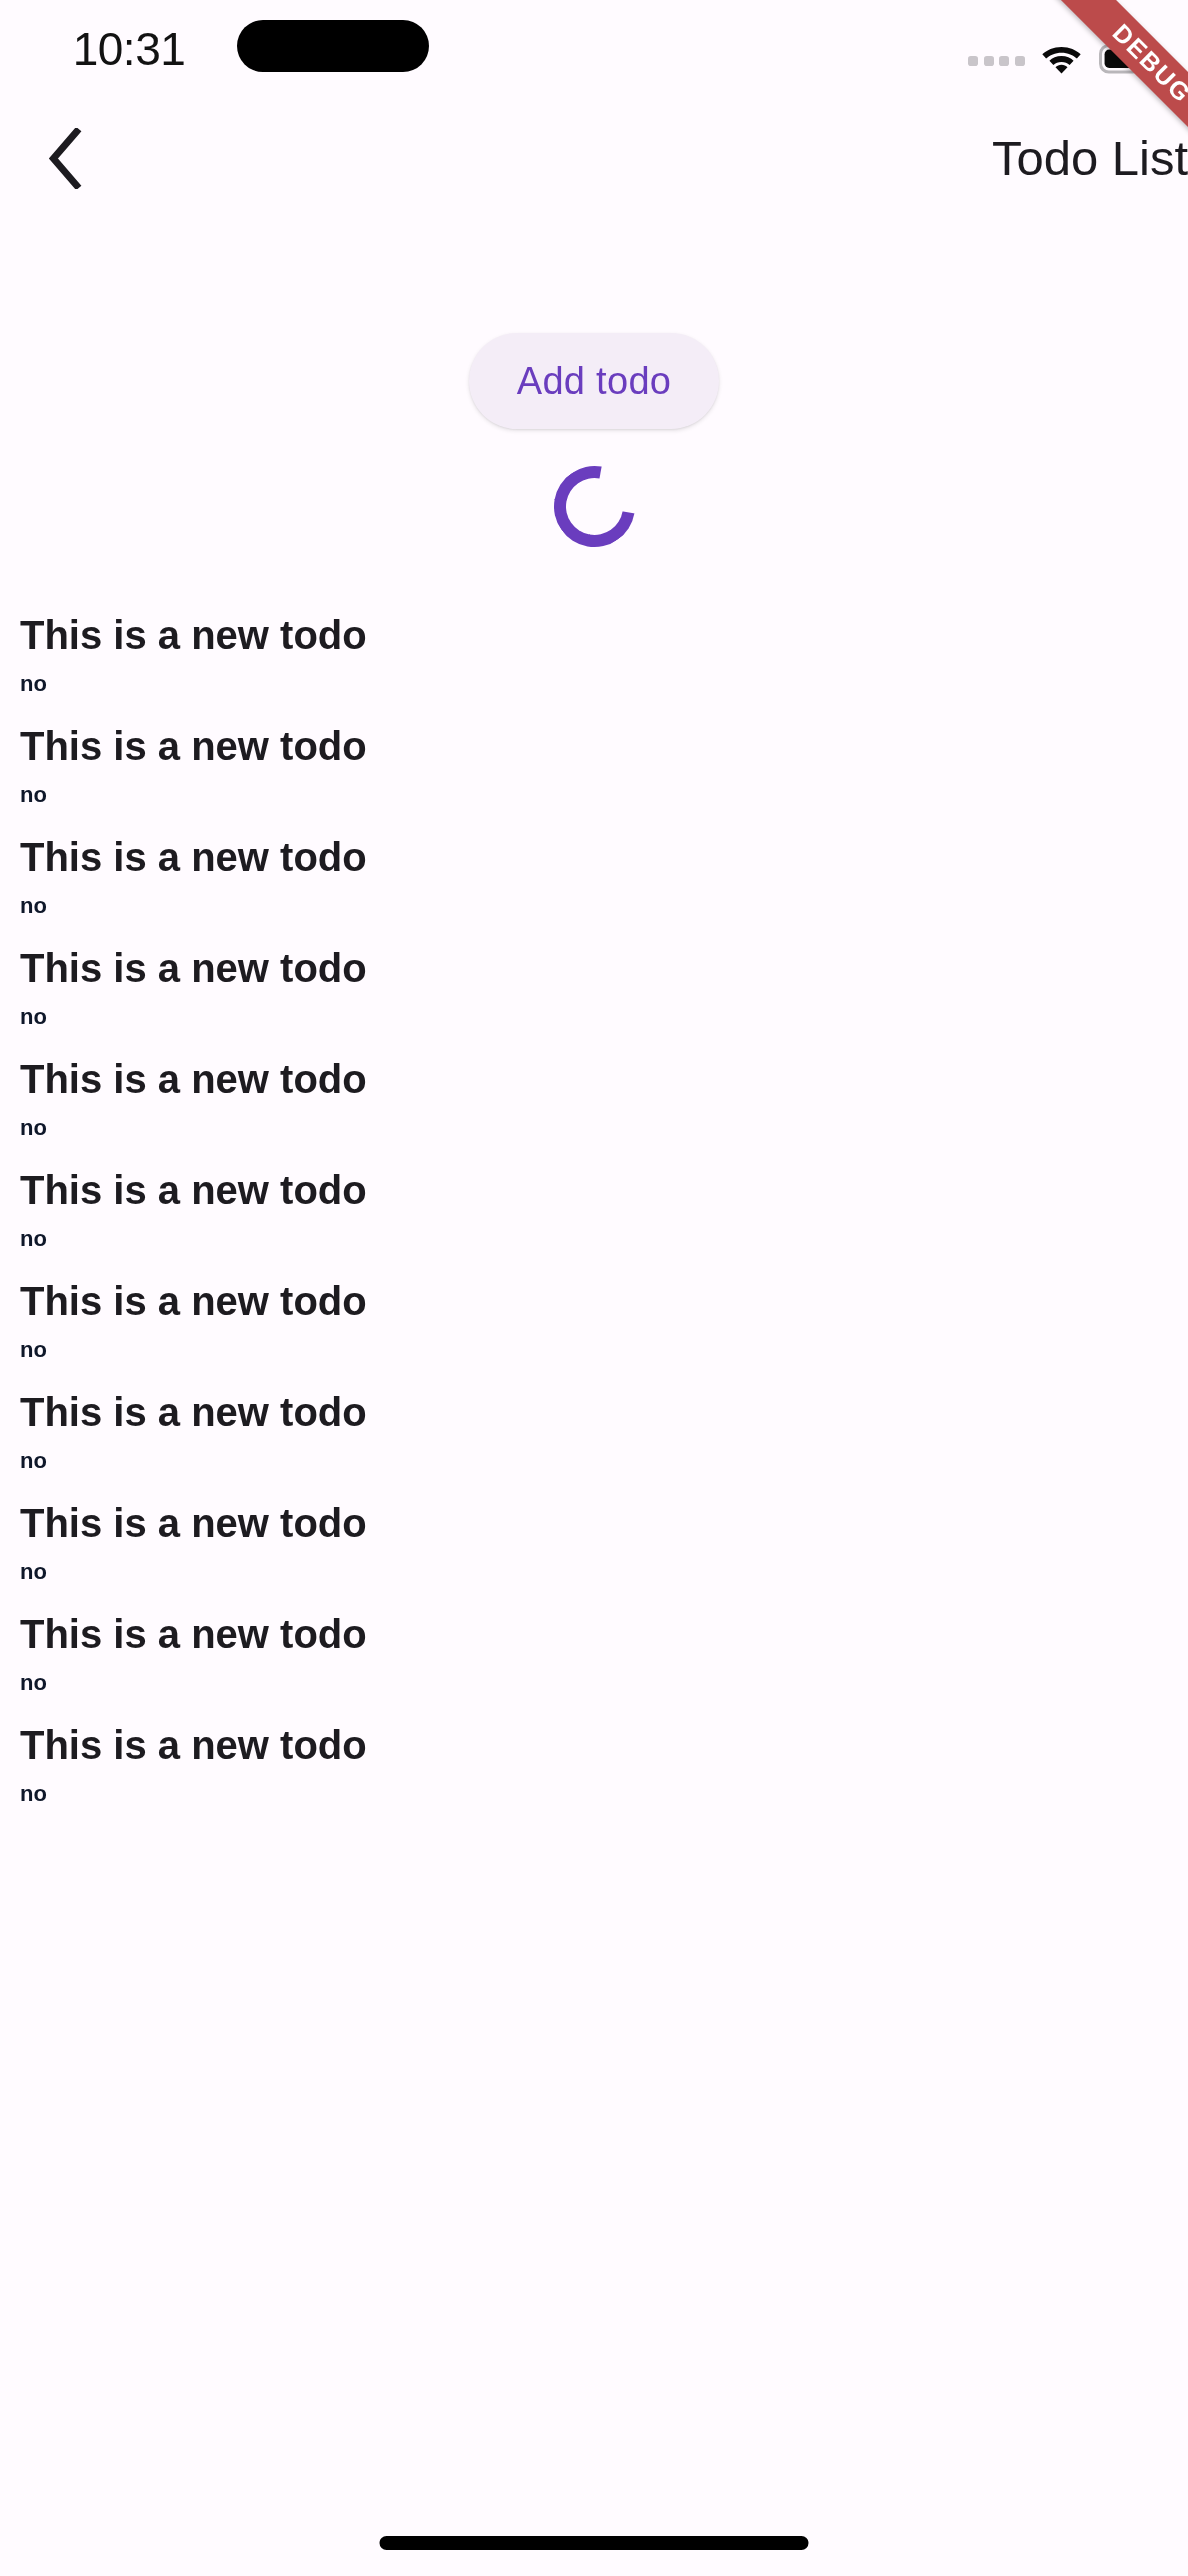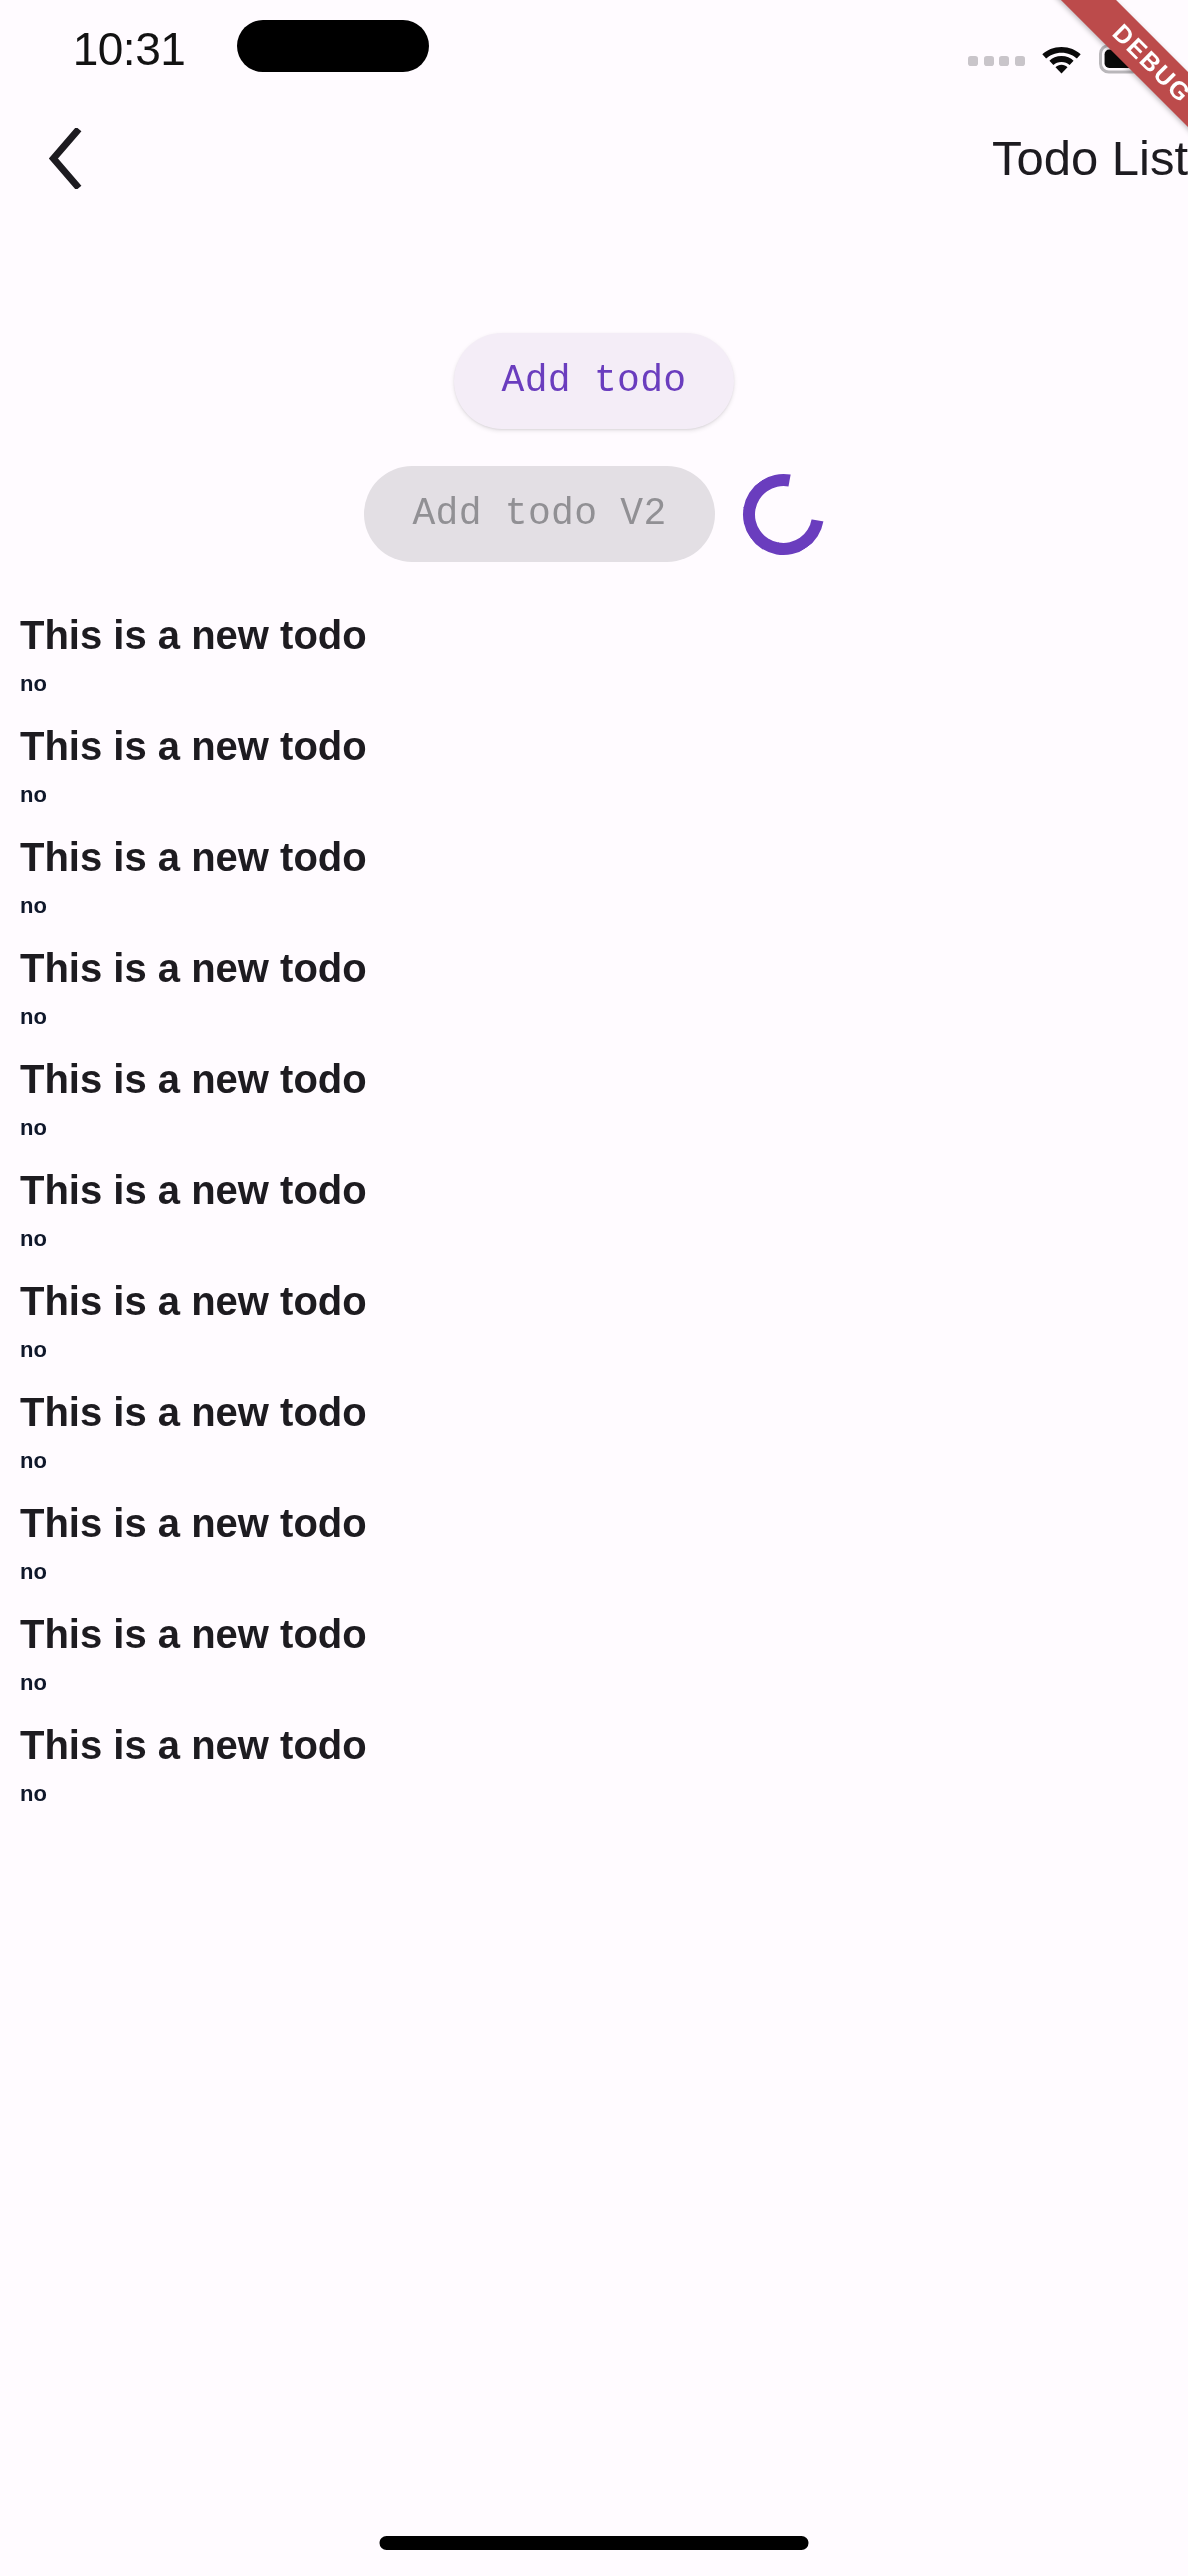--- a/index.html
+++ b/index.html
@@ -150,21 +150,21 @@
     position: absolute;
     top: 249px; left: 0; width: 1188px;
     display: flex;
     justify-content: center;
     align-items: center;
   }
 
   .btn {
     border: none;
     outline: none;
-    font-family: Liberation Mono, monospace;
+    font-family: Liberation Sans, sans-serif;
     font-size: 38px;
     letter-spacing: 0.3px;
     border-radius: 92px;
     padding: 0 48px;
     height: 96px;
     line-height: 96px;
     cursor: pointer;
     white-space: nowrap;
   }
   #add-todo-button {
@@ -285,21 +285,20 @@
     <div id="page-title">Todo List</div>
   </div>
 
   <div id="actions">
 
     <div id="add-todo-row" class="row-center">
       <button class="btn" id="add-todo-button">Add todo</button>
     </div>
 
     <div id="add-todo-v2-row">
-      <button class="btn" id="add-todo-v2-button" disabled="">Add todo V2</button>
       <div id="loading-spinner"></div>
     </div>
 
   </div>
 
   <div id="todo-list">
       <div class="todo-item">
         <div class="todo-title">This is a new todo</div>
         <div class="todo-subtitle">no</div>
       </div>

